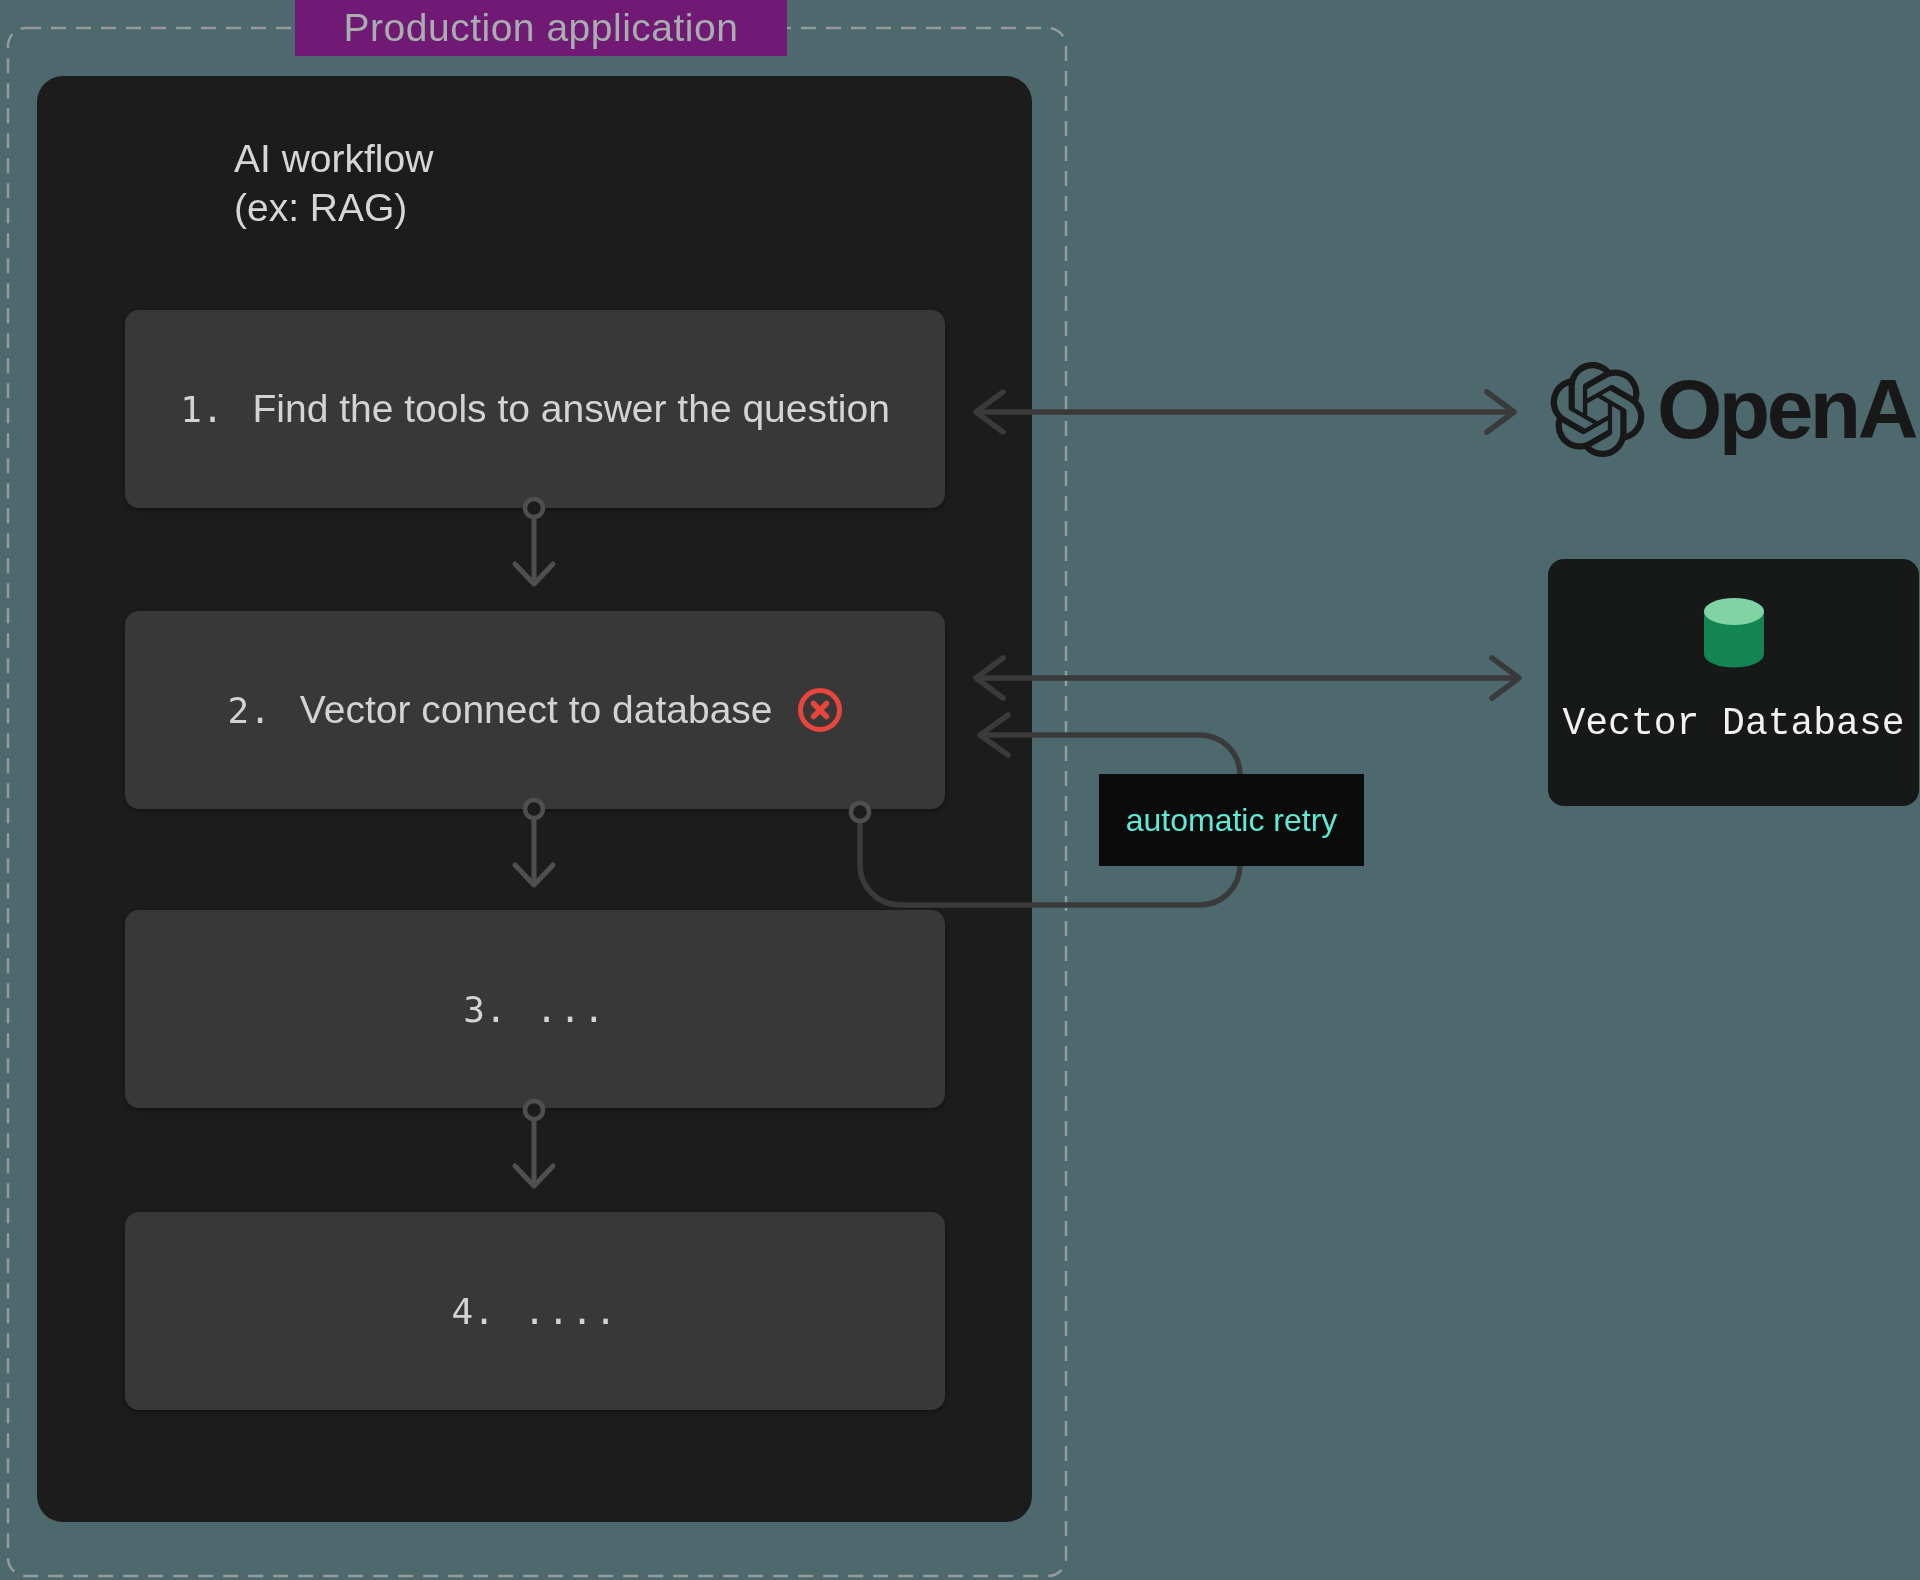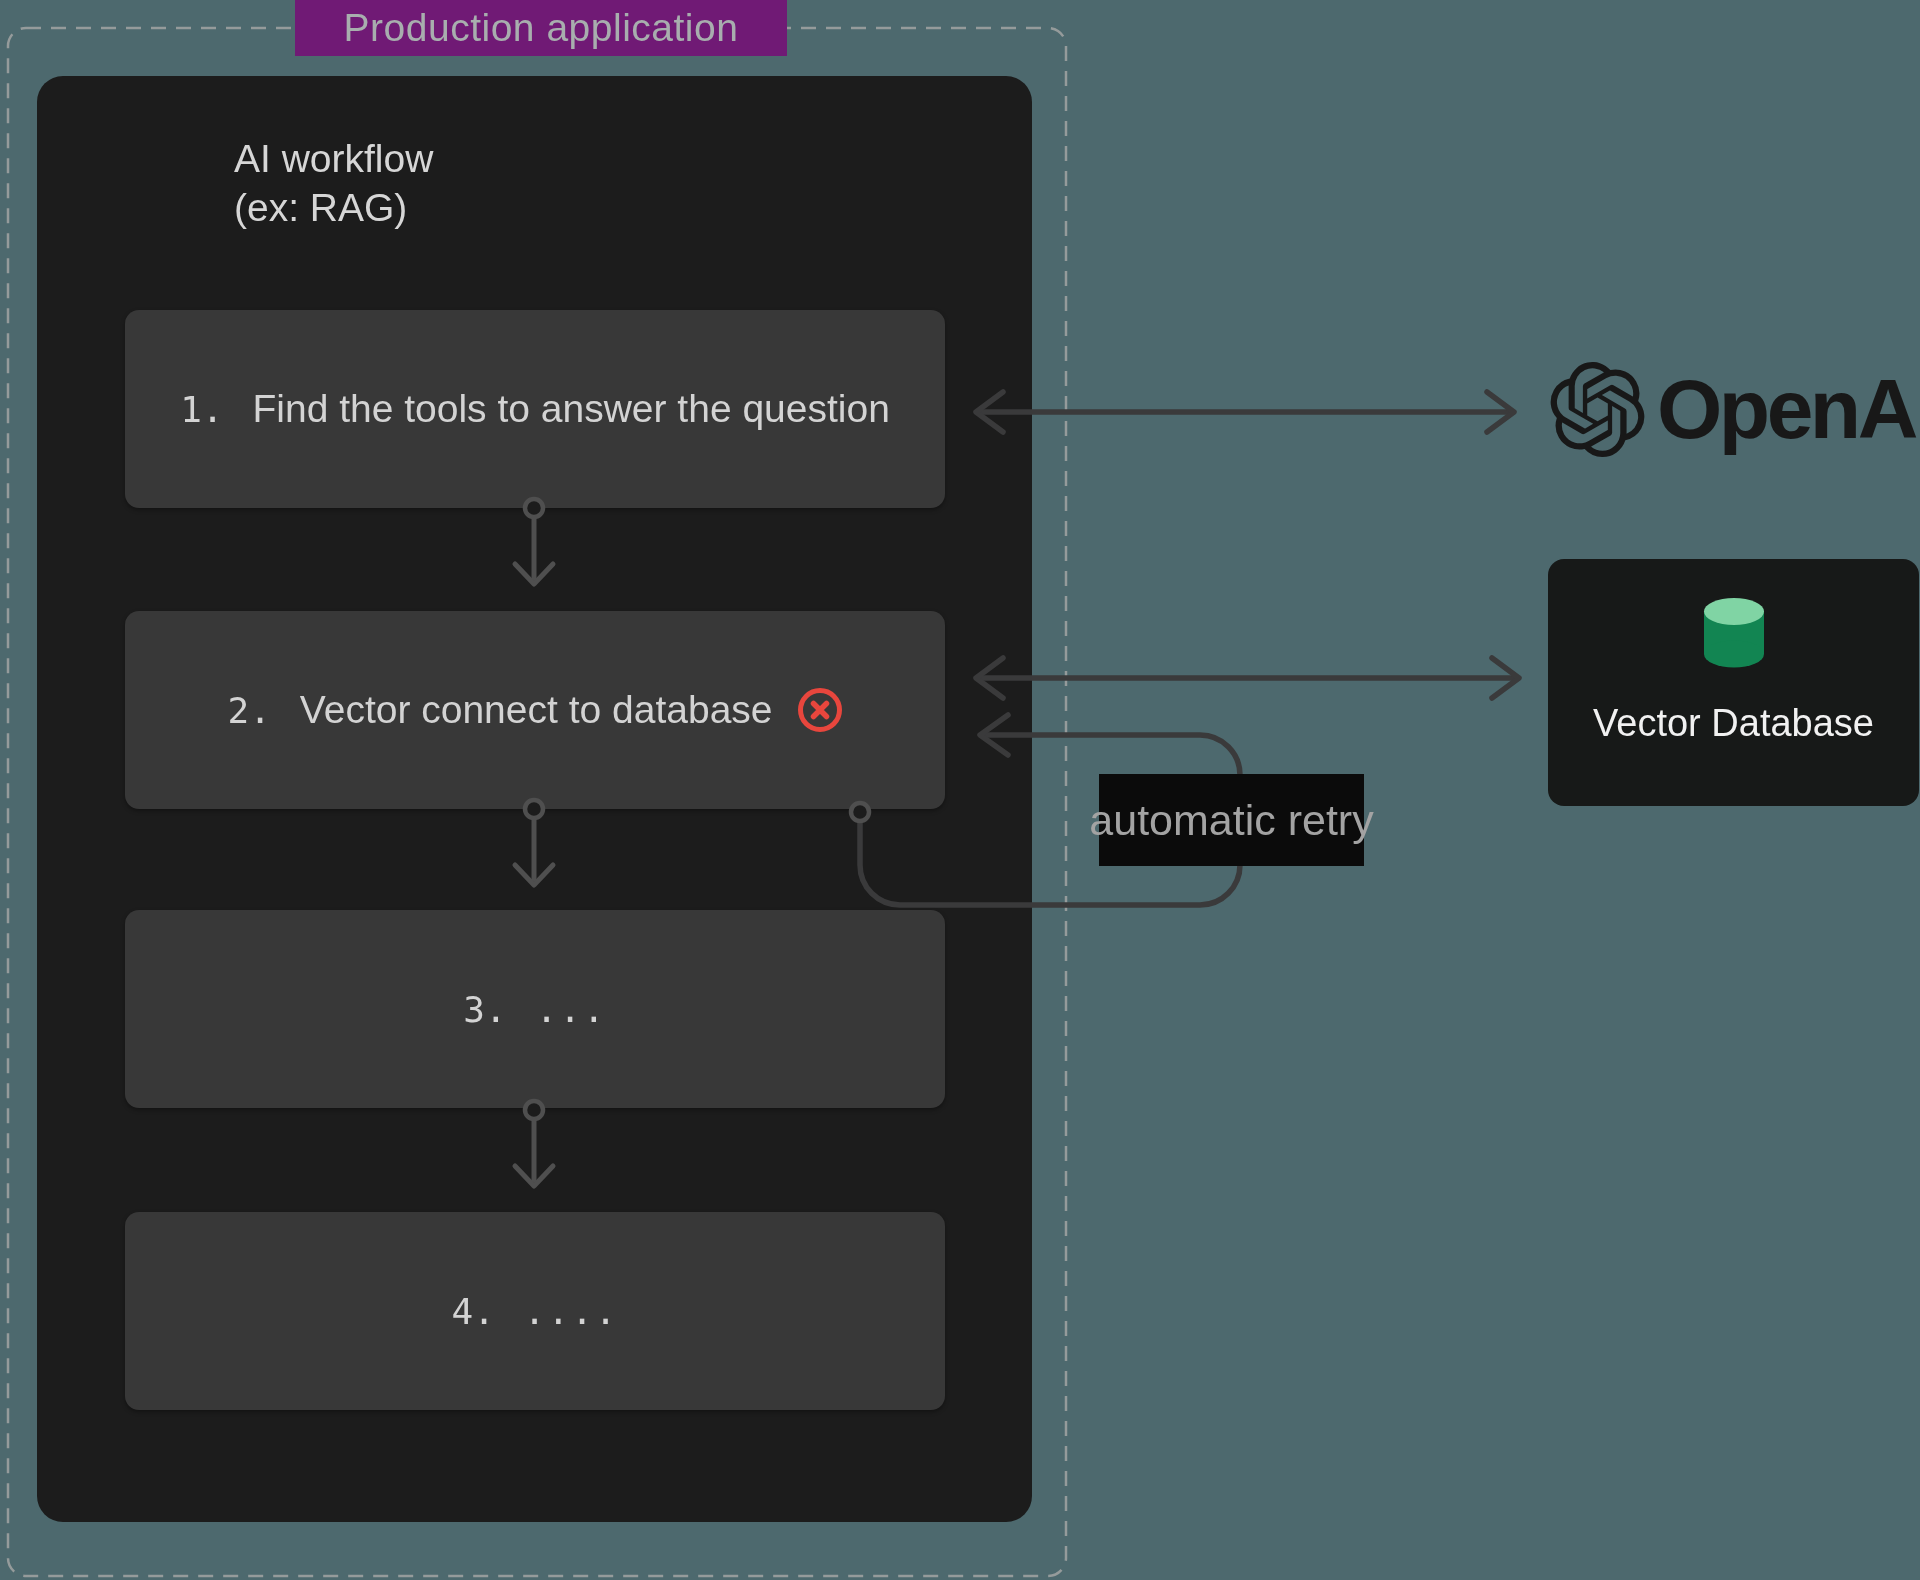--- a/index.html
+++ b/index.html
@@ -86,22 +86,22 @@
   .error-badge { margin-left: 24px; display: flex; align-items: center; }
 
   
   #retry-badge {
     position: absolute;
     left: 1099px; top: 774px;
     width: 265px; height: 92px;
     background: #0b0b0b;
     z-index: 5;
     display: flex; align-items: center; justify-content: center;
-    font-size: 43px;
-    color: #a3a3a3;
+    font-size: 32px;
+    color: #5eead4;
     white-space: nowrap;
   }
 
   
   #openai-logo {
     position: absolute;
     left: 1550px; top: 356px;
     height: 106px;
     z-index: 3;
     display: flex; align-items: center;
@@ -125,20 +125,21 @@
     z-index: 3;
     display: flex; flex-direction: column; align-items: center;
     padding-top: 39px;
     box-sizing: border-box;
   }
   #vector-db-label {
     margin-top: 34px;
     font-size: 38px;
     color: #f1f1f1;
     white-space: nowrap;
+    font-family: Liberation Mono, monospace;
   }
 </style>
 </head>
 <body>
 
 <div id="stage">
 
   <svg id="border-layer" class="layer" width="1920" height="1580" viewBox="0 0 1920 1580">
     <rect x="8" y="28" width="1058" height="1548" rx="18" ry="18" fill="none" stroke="#959b9b" stroke-width="2.5" stroke-dasharray="15 10"></rect>
   </svg>

